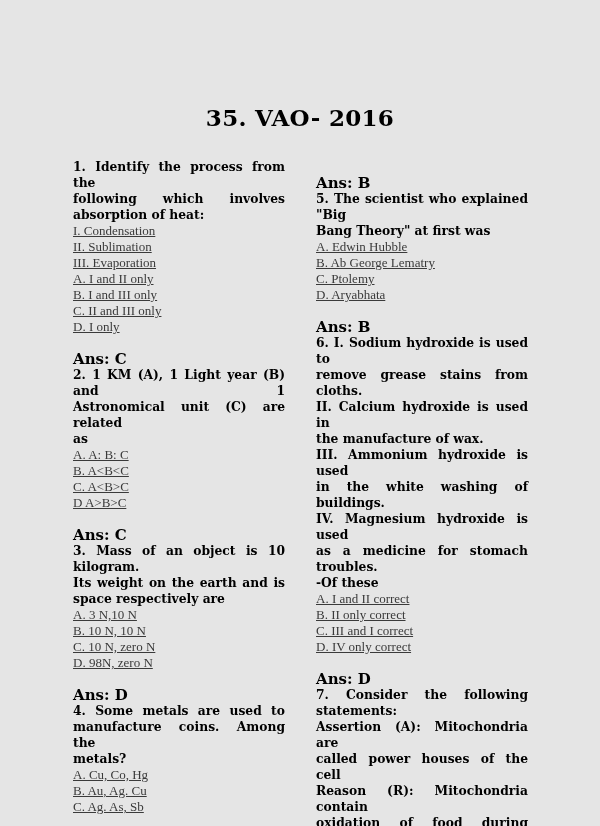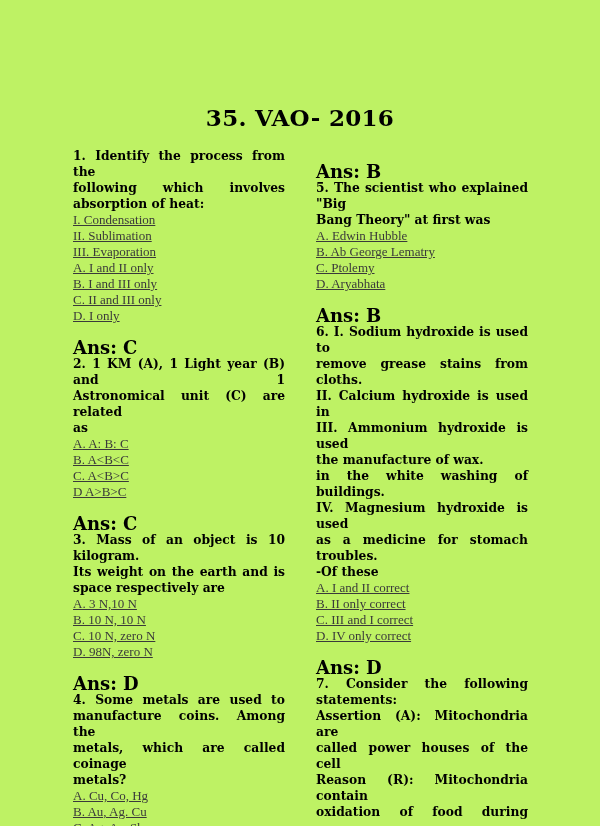--- a/index.html
+++ b/index.html
@@ -15,21 +15,21 @@
     color: #1a1a1a;
     overflow: hidden;
   }
 
   .page {
     position: absolute;
     left: 0;
     top: 0;
     width: 600px;
     height: 826px;
-    background: #bef264;
+    background: #e5e5e5;
   }
 
   .doc-title {
     position: absolute;
     left: 0;
     top: 104px;
     width: 600px;
     text-align: center;
     font-family: "DejaVu Serif", "Liberation Serif", serif;
     font-weight: bold;
@@ -51,28 +51,28 @@
 
   .col {
     width: 212px;
   }
 
   .col-right {
     padding-top: 16px;
   }
 
   .qblock {
-    margin: 0 0 16px 0;
+    margin: 11px 0 16px 0;
   }
   .qblock:last-child {
     margin-bottom: 0;
   }
 
   .ans {
-    font-size: 18px;
+    font-size: 15px;
     line-height: 16px;
     font-weight: bold;
     font-family: "DejaVu Serif", "Liberation Serif", serif;
     color: #000000;
     margin: 0;
   }
 
   .qstem {
     font-size: 12.3px;
     line-height: 16px;
@@ -153,21 +153,20 @@
         <div class="opt">B. 10 N, 10 N</div>
         <div class="opt">C. 10 N, zero N</div>
         <div class="opt">D. 98N, zero N</div>
       </div>
 
       <div class="qblock">
         <div class="ans">Ans: D</div>
         <div class="qstem">
           <span class="stem-line">4. Some metals are used to</span>
           <span class="stem-line">manufacture coins. Among the</span>
-          <span class="stem-line">metals, which are called coinage</span>
           <span class="stem-line nostretch">metals?</span>
         </div>
         <div class="opt">A. Cu, Co, Hg</div>
         <div class="opt">B. Au, Ag. Cu</div>
         <div class="opt">C. Ag. As, Sb</div>
 
       </div>
 
     </div>
 
@@ -184,22 +183,22 @@
         <div class="opt">C. Ptolemy</div>
         <div class="opt">D. Aryabhata</div>
       </div>
 
       <div class="qblock">
         <div class="ans">Ans: B</div>
         <div class="qstem">
           <span class="stem-line">6. I. Sodium hydroxide is used to</span>
           <span class="stem-line nostretch">remove grease stains from cloths.</span>
           <span class="stem-line">II. Calcium hydroxide is used in</span>
+          <span class="stem-line nostretch">the manufacture of wax.</span>
           <span class="stem-line">III. Ammonium hydroxide is used</span>
-          <span class="stem-line nostretch">the manufacture of wax.</span>
           <span class="stem-line nostretch">in the white washing of buildings.</span>
           <span class="stem-line">IV. Magnesium hydroxide is used</span>
           <span class="stem-line">as a medicine for stomach</span>
           <span class="stem-line nostretch">troubles.</span>
           <span class="stem-line nostretch">-Of these</span>
         </div>
         <div class="opt">A. I and II correct</div>
         <div class="opt">B. II only correct</div>
         <div class="opt">C. III and I correct</div>
         <div class="opt">D. IV only correct</div>

